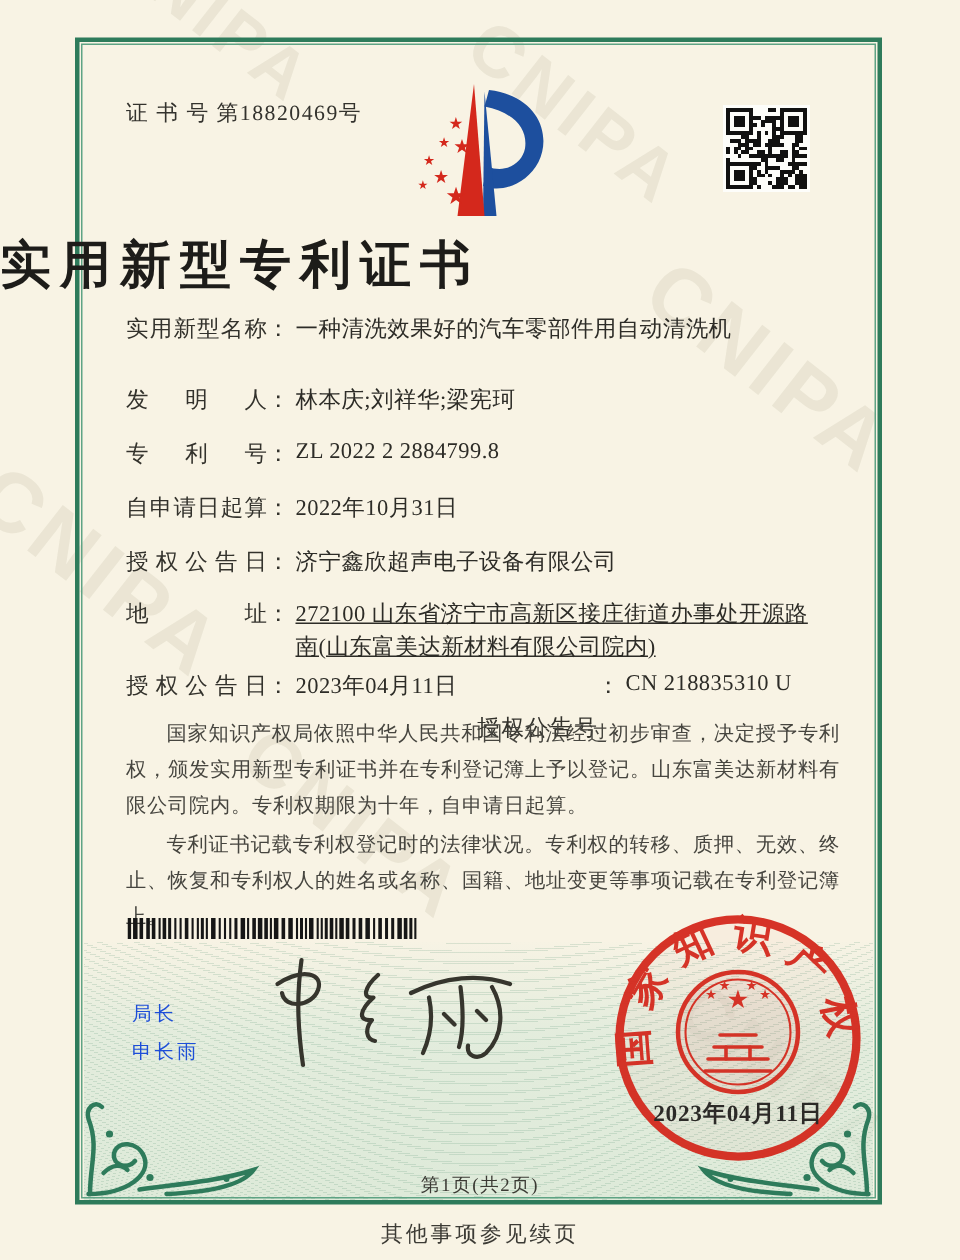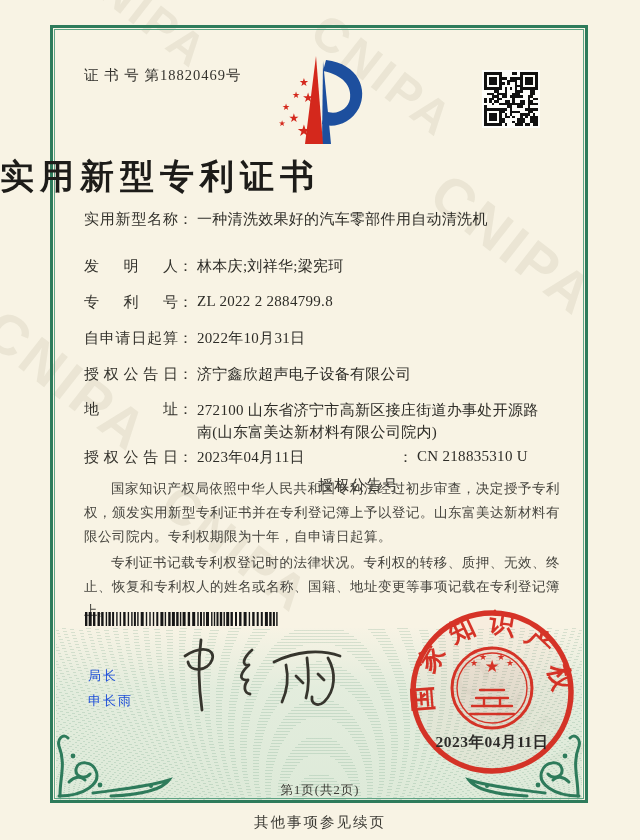--- a/index.html
+++ b/index.html
@@ -69,21 +69,21 @@
   
   .fields{position:absolute;left:84px;top:210px;width:478px;z-index:4;font-size:15px;}
   .row{position:absolute;left:0;white-space:nowrap;}
   .row .lbl{
     display:inline-block;width:94px;vertical-align:top;
     text-align:justify;text-align-last:justify;color:#33322c;
   }
   .row .colon{display:inline-block;vertical-align:top;color:#33322c;margin-right:4px;}
   .row .val{display:inline-block;vertical-align:top;color:#2d2c27;letter-spacing:0.3px;}
   .row.wrap{white-space:normal;}
-  .row.wrap .val{width:352px;line-height:1.45;}
+  .row.wrap .val{width:352px;line-height:1.45;text-decoration:underline;}
   .pair2{position:absolute;left:234px;top:0;white-space:nowrap;}
   .pair2 .lbl2{display:inline-block;width:80px;text-align:justify;text-align-last:justify;color:#33322c;margin-top:28px;}
 
   
   .body-text{
     position:absolute;left:84px;top:477px;width:476px;z-index:4;
     font-size:13.5px;line-height:1.78;color:#46453f;text-align:justify;
   }
   .body-text p{text-indent:2em;margin-bottom:2px;letter-spacing:0.5px;}
 

